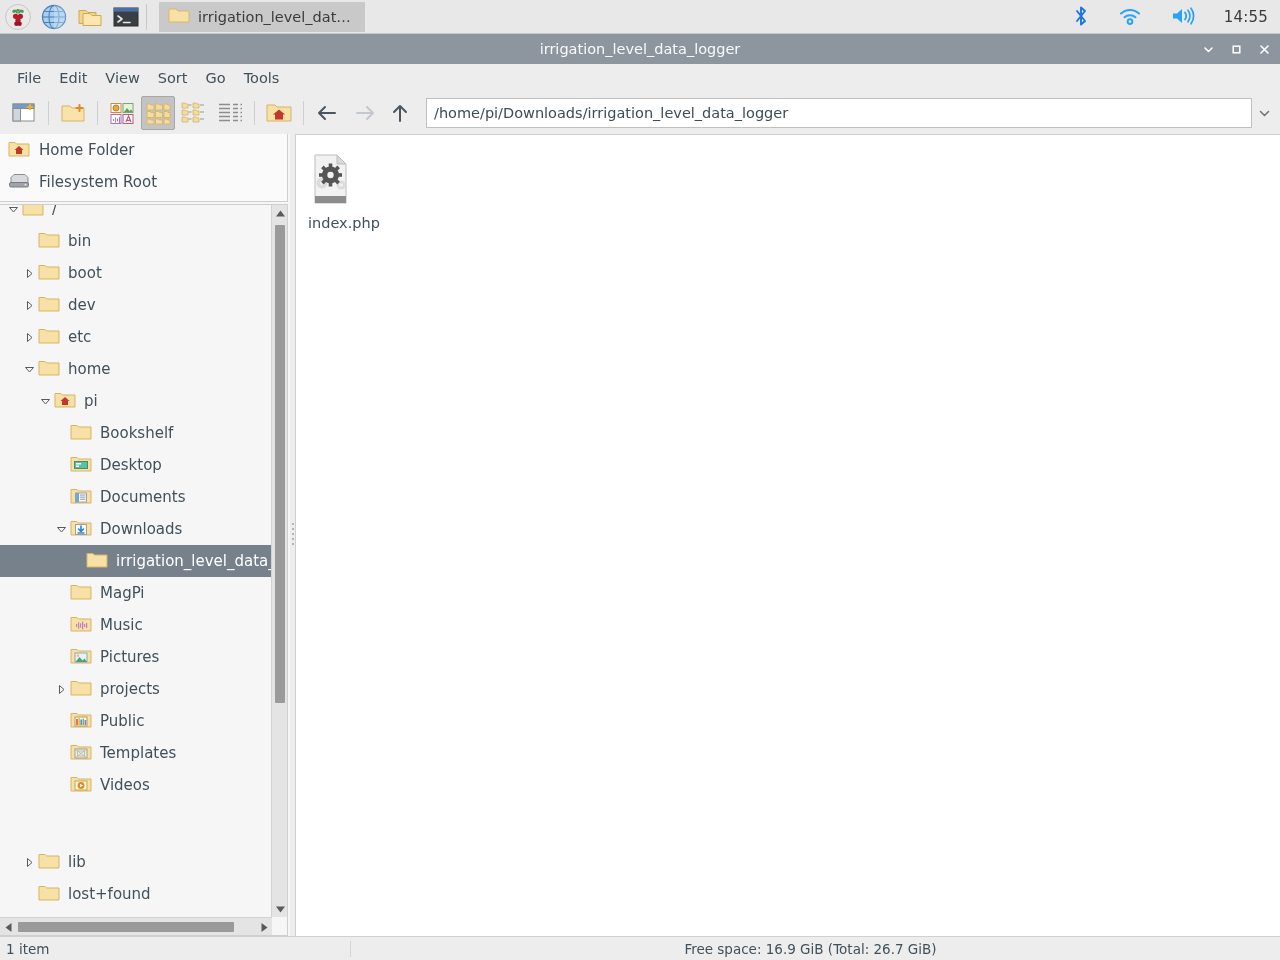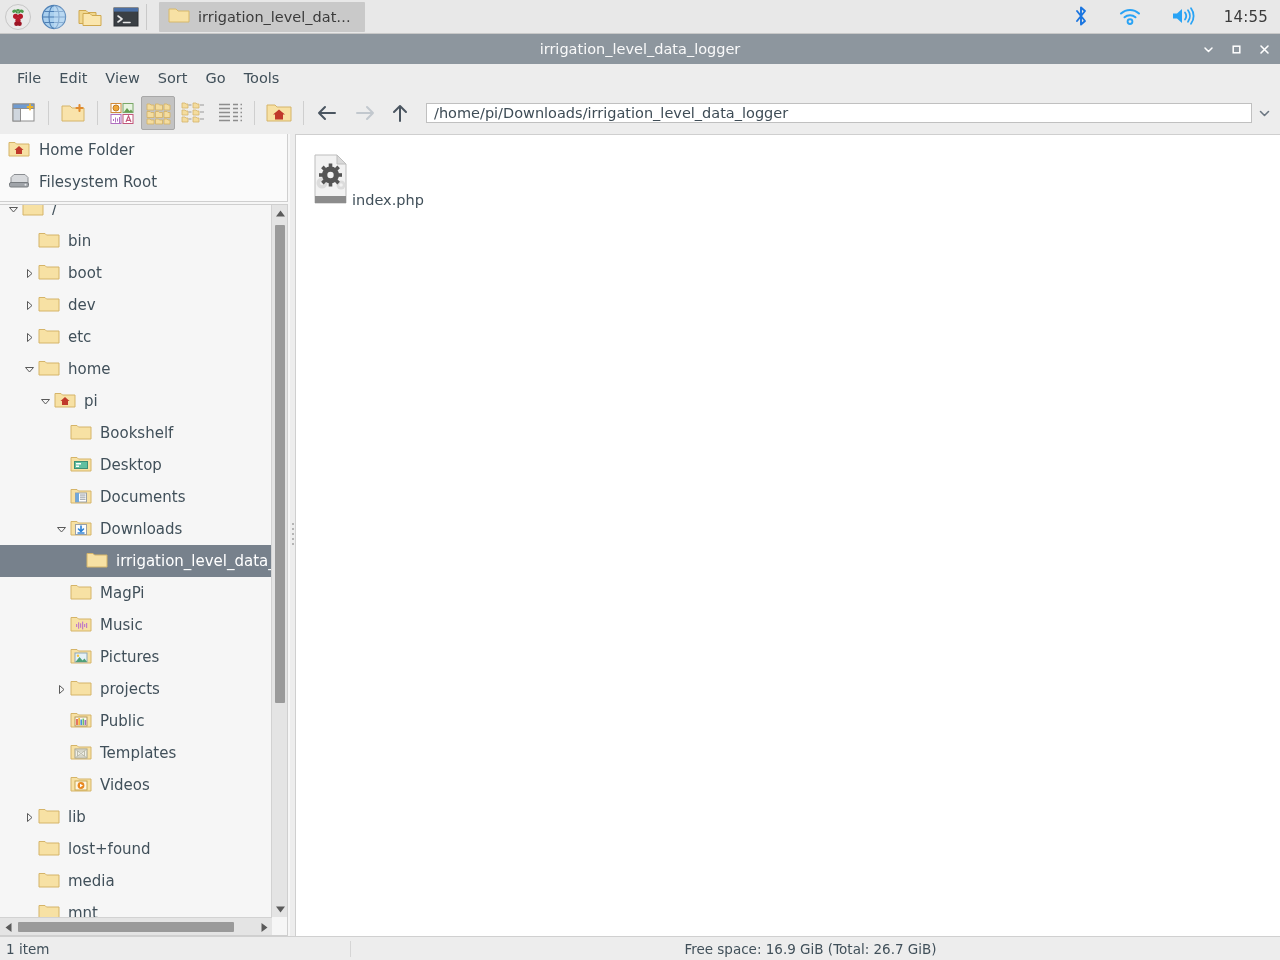--- a/index.html
+++ b/index.html
@@ -57,21 +57,21 @@
   
   #toolbar {
     position: absolute; top: 92px; left: 0; width: 1280px; height: 42px;
     background: #ededed; display: flex; align-items: center; padding: 0 6px;
   }
   .tbtn { width: 34px; height: 34px; display: flex; align-items: center; justify-content: center;
     border-radius: 2px; margin: 0 1px; }
   .tbtn.pressed { background: #c3c3c3; border: 1px solid #a8a8a8; }
   .vsep { width: 1px; height: 24px; background: #cfcfcf; margin: 0 6px; }
   #pathbar {
-    flex: 1; height: 20px; background: #fff; border: 1px solid #c0c0c0;
+    flex: 1; height: 30px; background: #fff; border: 1px solid #c0c0c0;
     display: flex; align-items: center; padding: 0 7px; margin-left: 8px;
     font-size: 14.5px; color: #3e4c56;
   }
   #pathdrop { width: 20px; display: flex; align-items: center; justify-content: center; margin-left: 2px; }
 
   
   #content {
     position: absolute; top: 134px; left: 0; width: 1280px; height: 802px;
     display: flex;
   }
@@ -118,22 +118,22 @@
     align-items: center; justify-content: center; flex: none;
   }
   #splitter .grip { width: 2px; }
   #splitter .grip i { display: block; width: 2px; height: 2px; background: #b4b4b4; margin-bottom: 3px; }
 
   #filepane {
     flex: 1; height: 802px; background: #ffffff; border: 1px solid #cfcfcf;
     border-right: none; border-bottom: none; position: relative; overflow: hidden;
   }
   .fileitem {
-    position: absolute; width: 92px; display: flex; 
-    align-items: flex-end; padding-top: 8px;
+    position: absolute; width: 92px; display: flex; flex-direction: column;
+    align-items: flex-start; padding-top: 8px;
   }
   .fileitem .fname { margin-top: 7px; font-size: 14.5px; color: #41505a; text-align: center; }
 
   
   #statusbar {
     position: absolute; bottom: 0; left: 0; width: 1280px; height: 24px;
     background: #ededed; border-top: 1px solid #d0d0d0;
     display: flex; align-items: center; font-size: 13.5px; color: #41505a;
   }
   #st-left { padding-left: 6px; width: 350px; }
@@ -591,21 +591,21 @@
             <div class="trow" style="padding-left: 52px;">
               <span class="tarrow"></span>
               <span class="ticon"><svg width="22" height="18" viewBox="0 0 22 18">
                   <path d="M1 2.5h6l1.5 1.5H21v12H1z" fill="#f7e1a4" stroke="#d5b469"></path>
                   <rect x="5" y="6" width="12" height="9" fill="#fdf6e3" stroke="#c8a64f"></rect>
                   <circle cx="11" cy="10.5" r="3.4" fill="#e8881f"></circle>
                   <path d="M10 8.8l3 1.7-3 1.7z" fill="#fff"></path>
                 </svg></span>
               <span class="tlabel">Videos</span>
             </div>
-            <div class="trow" style="padding-left: 20px;">
+            <div class="trow" style="padding-left: 20px; margin-top: 45px;">
               <span class="tarrow">
                 <svg width="9" height="11" viewBox="0 0 9 11">
                   <path d="M2.5 1.5l4.5 4-4.5 4z" fill="none" stroke="#5a5a5a" stroke-width="1"></path>
                 </svg>
               </span>
               <span class="ticon"><svg width="22" height="18" viewBox="0 0 22 18">
                   <path d="M1 2.5h6l1.5 1.5H21v12H1z" fill="#f7e1a4" stroke="#d5b469"></path>
                 </svg></span>
               <span class="tlabel">lib</span>
             </div>

